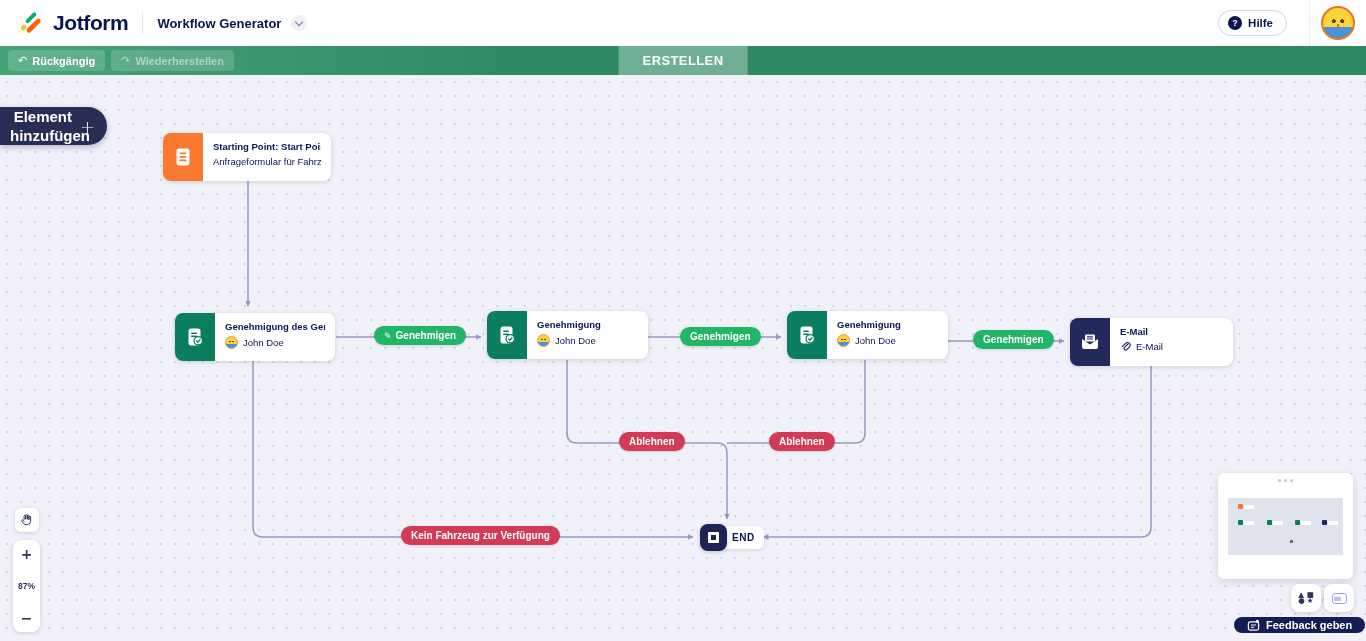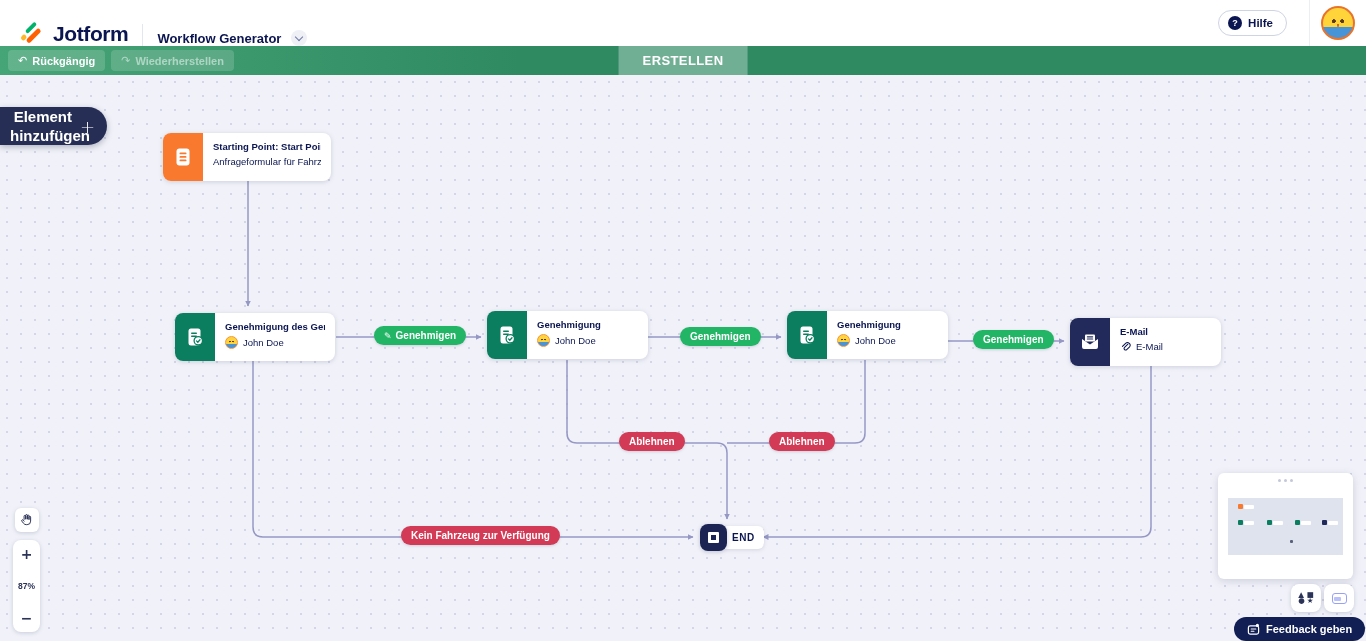--- a/index.html
+++ b/index.html
@@ -2,21 +2,21 @@
 <html><head>
 <meta charset="utf-8">
 <style>
   * { margin:0; padding:0; box-sizing:border-box; }
   html,body { width:1366px; height:641px; }
   body { font-family:"Liberation Sans","DejaVu Sans",sans-serif; overflow:hidden; }
   .app { position:relative; width:1366px; height:641px; background:#fff; overflow:hidden; }
 
   
   .header { position:absolute; top:0; left:0; width:100%; height:46px; background:#fff; z-index:20; }
-  .logo-wrap { position:absolute; left:18px; top:0; height:46px; display:flex; align-items:flex-end; gap:10px; }
+  .logo-wrap { position:absolute; left:18px; top:0; height:46px; display:flex; align-items:center; gap:10px; }
   .logo-text { font-size:21px; font-weight:bold; color:#0a1551; letter-spacing:-0.4px; }
   .logo-divider { width:1px; height:22px; background:#e3e6f1; margin:0 4px; }
   .product-name { font-size:13px; font-weight:600; color:#0a1551; }
   .chev-circle { width:16px; height:16px; border-radius:50%; background:#eef0f6; display:flex; align-items:center; justify-content:center; }
   .chev { width:6px; height:6px; border-right:1.5px solid #6f76a7; border-bottom:1.5px solid #6f76a7; transform:rotate(45deg); margin-top:-3px; }
   .title-block { position:absolute; left:50%; transform:translateX(-50%); top:9px; text-align:center; white-space:nowrap; }
   .page-title { font-size:14.5px; font-weight:bold; color:#0a1551; }
   .page-subtitle { font-size:10px; font-weight:600; color:#6cbe53; margin-top:3px; }
   .header-right { position:absolute; right:0; top:0; height:46px; display:flex; align-items:center; }
   .help-btn { display:flex; align-items:center; gap:6px; border:1px solid #cdd4e4; border-radius:999px; padding:5px 13px 5px 9px; margin-right:22px; background:#fff; cursor:pointer; }
@@ -84,21 +84,21 @@
   .mm-node { position:absolute; display:flex; gap:1px; align-items:center; }
   .mm-sq { width:5px; height:5px; border-radius:1px; }
   .mm-bar { width:10px; height:4px; background:#fff; border-radius:1px; }
   .mm-dot { position:absolute; left:62px; top:42px; width:3px; height:3px; background:#5a5f7a; border-radius:1px; }
 
   .sq-btn { position:absolute; width:30px; height:28px; background:#fff; border-radius:8px; box-shadow:0 1px 4px rgba(37,45,91,.2); display:flex; align-items:center; justify-content:center; z-index:6; cursor:pointer; }
   .shapes-grid { display:grid; grid-template-columns:auto auto; gap:0 2px; font-size:7.5px; color:#2b3357; line-height:6px; font-family:"DejaVu Sans",sans-serif; }
   .card-icon { width:15px; height:11px; border:1.5px solid #98a2f5; border-radius:3px; position:relative; }
   .card-icon i { position:absolute; left:1.5px; bottom:1.5px; width:7px; height:4px; background:#b9c0fa; border-radius:1px; }
 
-  .feedback-btn { position:absolute; left:1234px; top:542px; height:24px; background:#121f55; border-radius:13px; display:flex; align-items:center; gap:6px; padding:0 13px; z-index:7; cursor:pointer; }
+  .feedback-btn { position:absolute; left:1234px; top:542px; height:16px; background:#121f55; border-radius:13px; display:flex; align-items:center; gap:6px; padding:0 13px; z-index:7; cursor:pointer; }
   .feedback-label { color:#fff; font-size:11px; font-weight:bold; white-space:nowrap; }
 </style>
 </head>
 <body>
 
 <div class="app">
 
   <div class="header">
     <div class="logo-wrap">
       <span style="display:flex;">
@@ -235,21 +235,21 @@
       </div>
       <div class="nbody">
         <div class="ntitle">Genehmigung</div>
         <div class="nrow">
           <span class="mini-avatar"></span>
           <span>John Doe</span>
         </div>
       </div>
     </div>
 
-    <div class="node" style="left:1070px; top:243px; width:151px;">
+    <div class="node" style="left:1070px; top:243px; width:163px;">
       <div class="nicon" style="background:#212a5a;">
         <svg width="22" height="22" viewBox="0 0 22 22">
           <rect x="6" y="3.5" width="10" height="7" rx="1" fill="#fff"></rect>
           <rect x="7.8" y="5.2" width="6.4" height="1.2" rx=".6" fill="#212a5a"></rect>
           <rect x="7.8" y="7.4" width="6.4" height="1.2" rx=".6" fill="#212a5a"></rect>
           <path d="M3 8 L11 13.5 L19 8 V16 a2 2 0 0 1 -2 2 H5 a2 2 0 0 1 -2 -2 Z" fill="#fff"></path>
         </svg>
       </div>
       <div class="nbody">
         <div class="ntitle">E-Mail</div>

